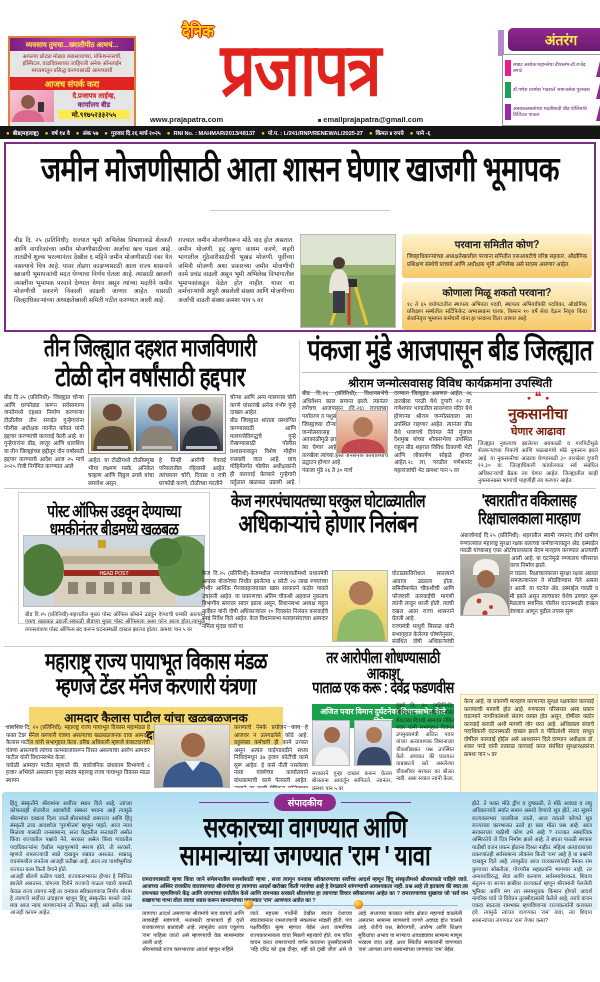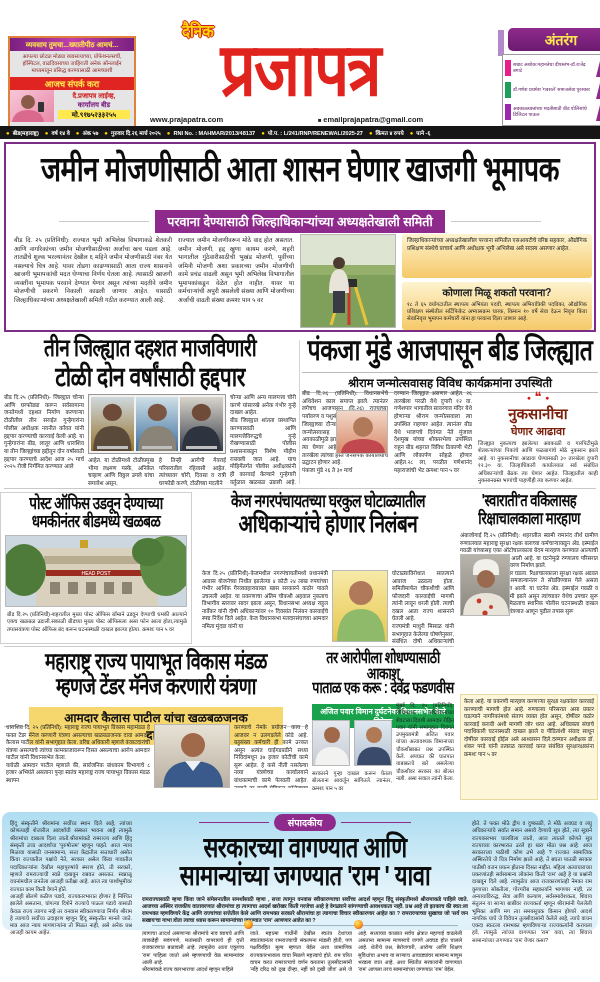--- a/index.html
+++ b/index.html
@@ -94,40 +94,40 @@
   <span class="dot">●</span>
     <span>किंमत ४ रुपये</span>
   <span class="dot">●</span>
     <span>पाने -६</span>
 </div>
 
 <div class="abs" style="left:4px;top:142px;width:592px;height:190px;border:2px solid #7b2d86;background:#fff">
   <div class="hl tall" style="margin-top:8px;font-size:27px">जमीन मोजणीसाठी आता शासन घेणार खाजगी भूमापक</div>
   <div class="abs" style="left:0;top:66px;width:100%;display:flex;align-items:center;justify-content:center">
     <div class="hr" style="position:static;width:90px"></div>
-    <div class="bold ctr" style="background:#8e2a8c;color:#fff;font-size:12.5px;padding:3px 12px;margin:0 6px">परवाना देण्यासाठी जिल्हाधिकाऱ्यांच्या अध्यक्षतेखाली समिती</div>
     <div class="hr" style="position:static;width:90px"></div>
   </div>
   <div class="abs just smalltext" style="left:8px;top:92px;width:158px;height:92px;font-size:6.2px">बीड दि. २५ (प्रतिनिधी): राज्यात भूमी अभिलेख विभागाकडे शेतकरी आणि नागरिकांच्या जमीन मोजणीसाठीच्या अर्जांचा खच पडला आहे. तातडीचे शुल्क भरल्यानंतर देखील ६ महिने जमीन मोजणीसाठी नंबर येत नसल्याचे चित्र आहे. यावर तोडगा काढण्यासाठी आता राज्य शासनाने खाजगी भूमापकांची मदत घेण्याचा निर्णय घेतला आहे. त्यासाठी खाजगी व्यक्तींना भूमापक परवाने देण्यात येणार असून त्यांच्या मदतीने जमीन मोजणीची प्रकरणे निकाली काढली जाणार आहेत. यासाठी जिल्हाधिकाऱ्यांच्या अध्यक्षतेखाली समिती गठीत करण्यात आली आहे.</div>
   <div class="abs just smalltext" style="left:172px;top:92px;width:116px;height:92px;font-size:6.2px">राज्यात जमीन मोजणीवरून मोठे वाद होत असतात. जमीन मोजणी, हद्द खुणा कायम करणे, शहरी भागातील गुंठेवारीसाठीची भूखंड मोजणी, पूर्वीच्या जमिनी मोजणी अशा प्रकारच्या जमीन मोजणीची कामे प्रचंड वाढली असून भूमी अभिलेख विभागातील भूमापकांकडून वेळेत होत नाहीत. यावर या कर्मचाऱ्यांची अपुरी असलेली संख्या आणि मोजणीच्या अर्जांची वाढती संख्या   क्रमशः पान ५ वर</div>
   <div class="photo" style="left:294px;top:90px;width:96px;height:94px">
     <svg width="96" height="94" viewBox="0 0 96 94">
       <rect width="96" height="34" fill="#dde5d2"></rect>
       <rect y="30" width="96" height="64" fill="#7fa05a"></rect>
       <rect y="30" width="96" height="10" fill="#94b06a"></rect>
       <line x1="42" y1="50" x2="30" y2="90" stroke="#e8c23a" stroke-width="3"></line>
       <line x1="48" y1="50" x2="48" y2="90" stroke="#c93a2e" stroke-width="3"></line>
       <line x1="54" y1="50" x2="66" y2="90" stroke="#e8c23a" stroke-width="3"></line>
       <rect x="42" y="44" width="14" height="8" fill="#2e2e2e"></rect>
       <circle cx="38" cy="28" r="6" fill="#4a3a30"></circle>
       <path d="M28 58 Q28 34 38 34 Q48 34 48 58 Z" fill="#e8e4da"></path>
       <rect x="32" y="56" width="12" height="22" fill="#3a3a46"></rect>
     </svg>
   </div>
   <div class="abs ybox" style="left:396px;top:90px;width:190px;height:44px">
+    <h4>परवाना समितीत कोण?</h4>
     <div class="just" style="font-size:5.6px;line-height:1.35;color:#222">जिल्हाधिकाऱ्यांच्या अध्यक्षतेखालील परवाना समितीत एसआयटीचे वरिष्ठ सहकार, औद्योगिक प्रशिक्षण संस्थेचे प्राचार्य आणि अधीक्षक भूमी अभिलेख असे सदस्य असणार आहेत.</div>
   </div>
   <div class="abs ybox" style="left:396px;top:138px;width:190px;height:48px">
     <h4>कोणाला मिळू शकतो परवाना?</h4>
     <div class="just" style="font-size:5.4px;line-height:1.3;color:#222">१८ ते ६५ वयोगटातील स्थापत्य अभियंता पदवी, स्थापत्य अभियांत्रिकी पदविका, औद्योगिक प्रशिक्षण संस्थेतील सर्टिफिकेट अभ्यासक्रम धारक, किमान १० वर्षे सेवा देऊन निवृत्त किंवा सेवानिवृत्त भूमापन कर्मचारी यांना हा परवाना दिला जाणार आहे.</div>
   </div>
 </div>
 
 <div class="vr" style="left:299px;top:340px;height:144px"></div>
 
@@ -181,21 +181,21 @@
       <span style="font-size:7px;vertical-align:middle">●</span> ❝ <span style="font-size:7px;vertical-align:middle">●</span>
     </div>
     <div class="ctr bold" style="font-size:15px;color:#7a1f0a">नुकसानीचा</div>
     <div class="ctr bold" style="font-size:11px;color:#7a1f0a">घेणार आढावा</div>
     <div class="just smalltext" style="font-size:5.4px;height:52px;margin-top:2px">जिल्ह्यात नुकत्याच झालेल्या अवकाळी व गारपिटीमुळे शेतकऱ्यांच्या पिकांचे आणि फळबागांचे मोठे नुकसान झाले आहे. या नुकसानीचा आढावा घेण्यासाठी ३० तारखेला दुपारी १२.३० वा. जिल्हाधिकारी कार्यालयात सर्व संबंधित अधिकाऱ्यांची बैठक त्या घेणार आहेत. जिल्ह्यातील काही नुकसानग्रस्त भागांची पाहणीही त्या करणार आहेत.</div>
   </div>
 </div>
 
 <div class="hr" style="left:4px;top:488px;width:592px"></div>
 
-<div class="abs" style="left:0;top:492px;width:192px;height:152px;border:1px solid #cfcfcf;padding:2px">
+<div class="abs" style="left:18px;top:492px;width:192px;height:132px;border:1px solid #cfcfcf;padding:10px">
   <div class="hl tall" style="font-size:13.5px">पोस्ट ऑफिस उडवून देण्याच्या</div>
   <div class="hl tall" style="font-size:13.5px;margin-top:4px">धमकीनंतर बीडमध्ये खळबळ</div>
   <div class="photo" style="left:4px;top:42px;width:182px;height:72px">
     <svg width="182" height="72" viewBox="0 0 182 72">
       <rect width="182" height="72" fill="#cdd7df"></rect>
       <rect x="30" y="12" width="122" height="60" fill="#d9d0bd"></rect>
       <rect x="38" y="20" width="106" height="8" fill="#b7ab90"></rect>
       <rect x="40" y="34" width="100" height="6" fill="#9c2b1f"></rect>
       <text x="90" y="39" font-size="5" fill="#fff" text-anchor="middle" font-family="Liberation Sans,sans-serif">HEAD POST</text>
       <rect x="44" y="46" width="10" height="12" fill="#8c8372"></rect>
@@ -279,21 +279,21 @@
   <div class="photo" style="left:42px;top:70px;width:38px;height:46px;background:linear-gradient(180deg,#dfe8f0,#b6c4d4)">
     <svg width="38" height="46" viewBox="0 0 38 46">
       <circle cx="19" cy="14" r="8" fill="#b07a56"></circle>
         <path d="M2 46 Q2 26 19 26 Q36 26 36 46 Z" fill="#3a4a6a"></path>
       </svg>
   </div>
   <div class="abs just smalltext" style="left:84px;top:52px;width:58px;height:78px;font-size:5.3px">मुंबई दि. २५ (प्रतिनिधी): विधिमंडळ अधिवेशनाच्या शेवटच्या दिवशी आमदार रोहित पवार यांनी सभागृहात दिवंगत उपमुख्यमंत्री अजित पवार यांच्या अत्यावश्यक विमानाच्या चौकशीबाबत प्रश्न उपस्थित केले. अपघात की घातपात याबाबतचे खरे असलेल्या चौकशीवर सरकार का बोलत नाही, असा सवाल त्यांनी केला. तसेच, महाराष्ट्र सरकारने एफआयआर घेतला नाही, पण कर्नाटक असेही रोहित पवार यांनी सभागृहात</div>
   <div class="abs just smalltext" style="left:0;top:120px;width:80px;height:20px;font-size:5.3px">सरकारने गुन्हा दाखल करून घेतला बोलताना आवर्जून सांगितले. त्यानंतर,  क्रमशः पान ५ वर</div>
 </div>
 
-<div class="abs" style="left:2px;top:812px;width:596px;height:118px;background:linear-gradient(180deg,#aeddf1,#e9f6fc 75%,#def0f9);border-radius:8px">
+<div class="abs" style="left:2px;top:792px;width:596px;height:118px;background:linear-gradient(180deg,#aeddf1,#e9f6fc 75%,#def0f9);border-radius:3px">
   <div class="abs just smalltext" style="left:8px;top:8px;width:122px;height:150px;font-size:5.3px">हिंदू संस्कृतीने श्रीरामांना सर्वोच्च स्थान दिले आहे, त्यांच्या कोणत्याही शेजारील आदर्शांची संस्कार भावना आहे त्यामुळे श्रीरामांचा दाखला दिला जातो.श्रीरामांकडे रामराज्य आणि हिंदू संस्कृती उच्च आदर्शांचा 'पुरुषोत्तम' म्हणून पाहते. आज न्याय मिळावा यासाठी जनसामान्य, सत्ता केंद्रातील सत्ताधारी असोत किंवा राज्यातील पक्षांचे नेते, सरकार असेल किंवा गावातील पदाधिकाऱ्यांना देखील महापुरुषांचे स्मरण होते, ती सरकारे, म्हणजे रामराज्याची स्वप्ने दाखवून राबवत असतात. स्वप्नाळू वचनांमधील जनतेला आजही प्रतीक्षा आहे. आज त्या पार्श्वभूमीवर राज्यात काम किती वेगाने होते.
 आजही बोलणे कठीण पडावे, राज्यकारभारात होणार हे निश्चित झालेले असताना, चांगल्या दिशेने राज्याचे पाऊल पडावे यासाठी केवळ राज्य त्यागच नव्हे तर वनवास स्वीकारण्याचा निर्णय श्रीराम हे त्यागाचे सर्वोच्च उदाहरण म्हणून हिंदू संस्कृतीत मानले जाते. मात्र आज न्याय मागणाऱ्यांना तो मिळत नाही, असे अनेक प्रश्न आजही कायम आहेत.</div>
 
   <div class="abs" style="left:138px;top:2px;width:330px;display:flex;align-items:center;justify-content:center">
     <div class="hr" style="position:static;width:70px;background:#8e2a8c"></div>
     <div class="ctr bold" style="background:#8e2a8c;color:#fff;font-size:9.5px;padding:2px 14px;border-radius:9px;margin:0 5px">संपादकीय</div>
     <div class="hr" style="position:static;width:70px;background:#8e2a8c"></div>
   </div>
   <div class="abs hl tall" style="left:138px;top:22px;width:330px;font-size:22px">सरकारच्या वागण्यात आणि</div>
   <div class="abs hl tall" style="left:138px;top:50px;width:330px;font-size:22px">सामान्यांच्या जगण्यात 'राम ' यावा</div>

